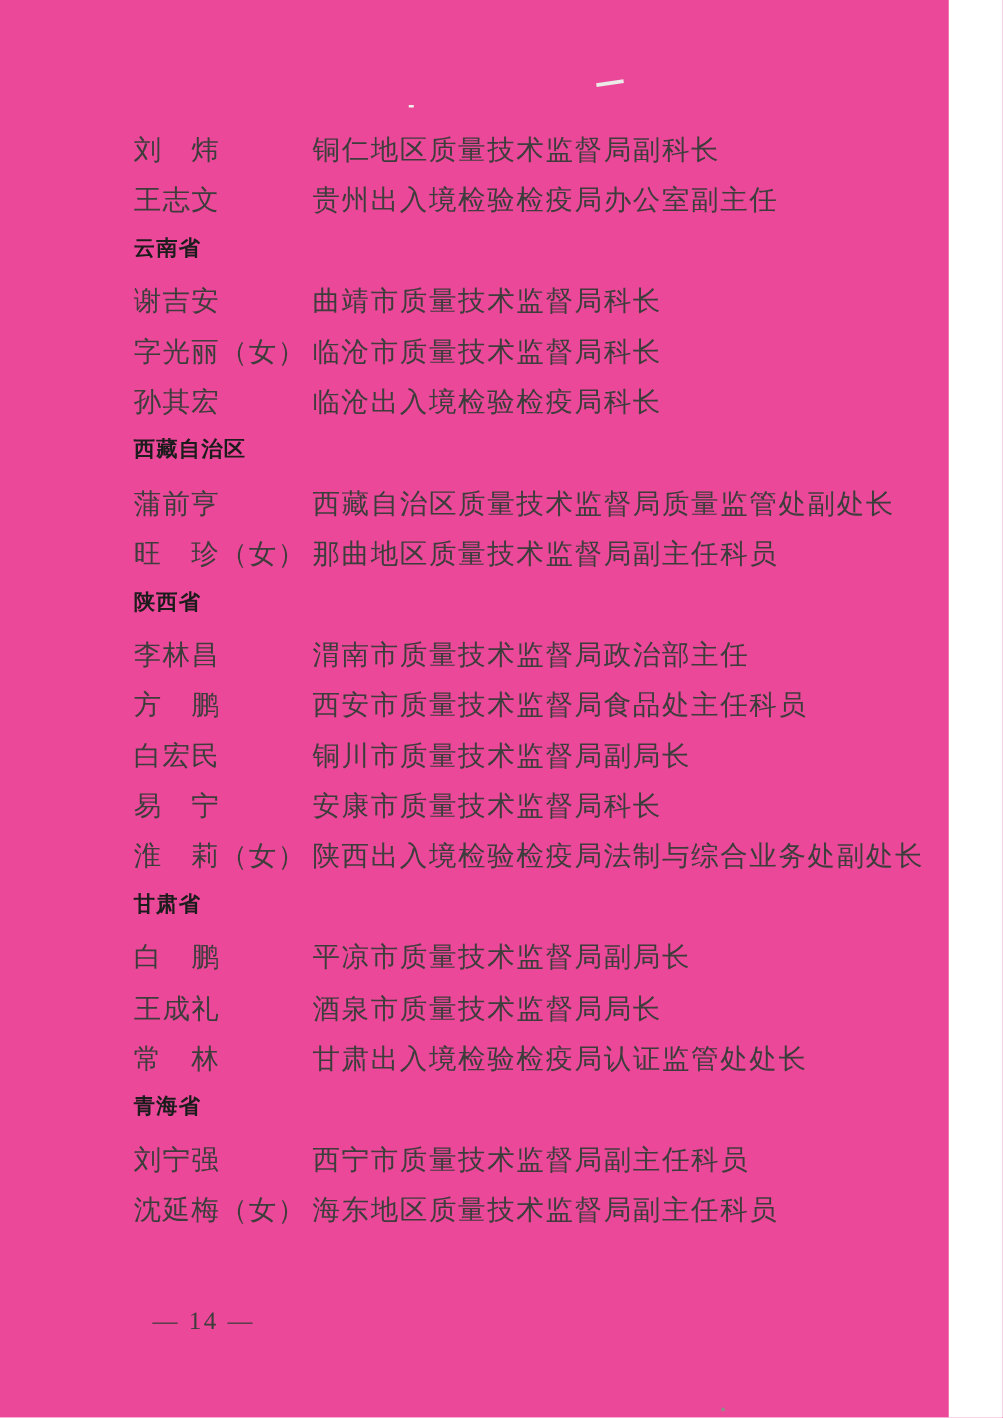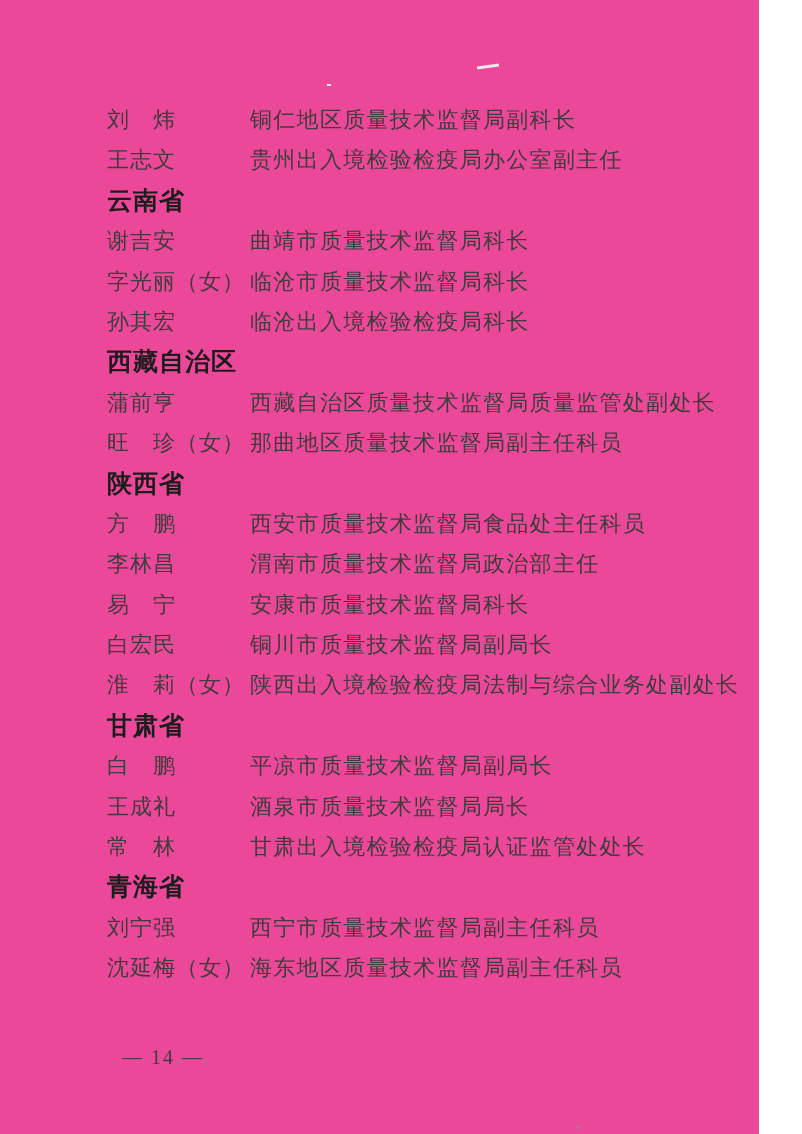--- a/index.html
+++ b/index.html
@@ -34,23 +34,23 @@
     letter-spacing: 1px;
     vertical-align: top;
   }
   .person-row .title {
     display: inline-block;
     font-size: 22px;
     letter-spacing: 1.3px;
     vertical-align: top;
   }
   .province-row {
-    font-family: Liberation Serif, serif;
+    font-family: Liberation Mono, monospace;
     font-weight: bold;
-    font-size: 25px;
+    font-size: 17px;
     letter-spacing: 1px;
     color: #1c1c1c;
   }
   .footer {
     position: absolute;
     left: 122px;
     top: 1044px;
     font-size: 20px;
     letter-spacing: 2px;
     line-height: 26px;
@@ -71,24 +71,24 @@
       <div class="row person-row"><span class="name">刘　炜</span><span class="title">铜仁地区质量技术监督局副科长</span></div>
       <div class="row person-row"><span class="name">王志文</span><span class="title">贵州出入境检验检疫局办公室副主任</span></div>
       <div class="row province-row"><span>云南省</span></div>
       <div class="row person-row"><span class="name">谢吉安</span><span class="title">曲靖市质量技术监督局科长</span></div>
       <div class="row person-row"><span class="name">字光丽（女）</span><span class="title">临沧市质量技术监督局科长</span></div>
       <div class="row person-row"><span class="name">孙其宏</span><span class="title">临沧出入境检验检疫局科长</span></div>
       <div class="row province-row"><span>西藏自治区</span></div>
       <div class="row person-row"><span class="name">蒲前亨</span><span class="title">西藏自治区质量技术监督局质量监管处副处长</span></div>
       <div class="row person-row"><span class="name">旺　珍（女）</span><span class="title">那曲地区质量技术监督局副主任科员</span></div>
       <div class="row province-row"><span>陕西省</span></div>
+      <div class="row person-row"><span class="name">李林昌</span><span class="title">渭南市质量技术监督局政治部主任</span></div>
       <div class="row person-row"><span class="name">方　鹏</span><span class="title">西安市质量技术监督局食品处主任科员</span></div>
-      <div class="row person-row"><span class="name">李林昌</span><span class="title">渭南市质量技术监督局政治部主任</span></div>
+      <div class="row person-row"><span class="name">白宏民</span><span class="title">铜川市质量技术监督局副局长</span></div>
       <div class="row person-row"><span class="name">易　宁</span><span class="title">安康市质量技术监督局科长</span></div>
-      <div class="row person-row"><span class="name">白宏民</span><span class="title">铜川市质量技术监督局副局长</span></div>
       <div class="row person-row"><span class="name">淮　莉（女）</span><span class="title">陕西出入境检验检疫局法制与综合业务处副处长</span></div>
       <div class="row province-row"><span>甘肃省</span></div>
       <div class="row person-row"><span class="name">白　鹏</span><span class="title">平凉市质量技术监督局副局长</span></div>
       <div class="row person-row"><span class="name">王成礼</span><span class="title">酒泉市质量技术监督局局长</span></div>
       <div class="row person-row"><span class="name">常　林</span><span class="title">甘肃出入境检验检疫局认证监管处处长</span></div>
       <div class="row province-row"><span>青海省</span></div>
       <div class="row person-row"><span class="name">刘宁强</span><span class="title">西宁市质量技术监督局副主任科员</span></div>
       <div class="row person-row"><span class="name">沈延梅（女）</span><span class="title">海东地区质量技术监督局副主任科员</span></div>
     </div>
 

